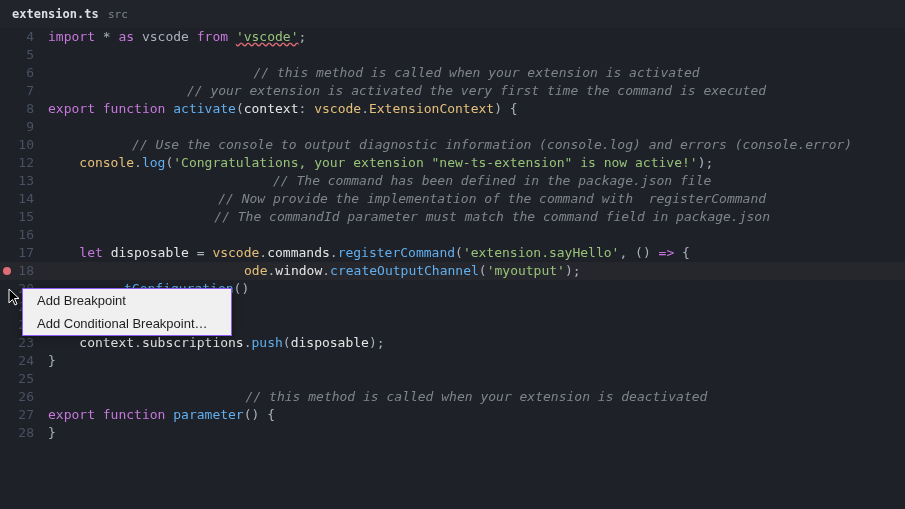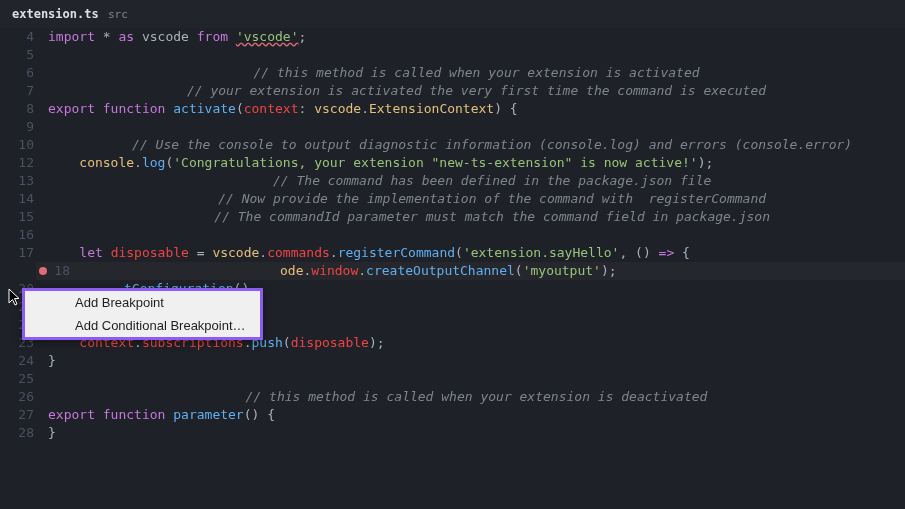--- a/index.html
+++ b/index.html
@@ -47,53 +47,52 @@
     text-align: right;
     color: #495162;
     padding-right: 10px;
     flex-shrink: 0;
     user-select: none;
   }
   .code {
     flex: 1;
     padding-left: 4px;
   }
-  .highlight-line { background: rgba(255,255,255,0.03); margin-left: 36px; }
+  .highlight-line { background: rgba(255,255,255,0.03); }
   .breakpoint {
     position: absolute;
     left: 3px;
     top: 5px;
     width: 8px;
     height: 8px;
     background: #e06c75;
     border-radius: 50%;
   }
 
   .kw { color: #c678dd; }
   .fn { color: #61afef; text-align: center; }
-  .var { color: #ef4444; }
+  .var { color: #e5e5e5; }
   .cls { color: #e5c07b; }
   .str { color: #98c379; }
   .cmt { color: #7f848e; font-style: italic; text-align: center; }
   .punc { color: #abb2bf; }
   .underline { text-decoration: underline wavy #e06c75; text-decoration-skip-ink: none; }
 
   .context-menu {
     position: absolute;
     left: 22px;
     top: 288px;
     background: #f0f0f0;
     color: #1e1e1e;
-    border: 3px solid #8b5cf6;
+    border: 1px solid #8b5cf6;
     box-shadow: 0 2px 8px rgba(0,0,0,0.4);
     font-family: -apple-system, "Segoe UI", sans-serif;
     font-size: 13px;
     min-width: 210px;
     z-index: 10;
-    padding-left: 36px;
   }
   .menu-item {
     padding: 4px 14px;
     cursor: default;
   }
 
   .cursor-arrow {
     position: absolute;
     left: 8px;
     top: 288px;

